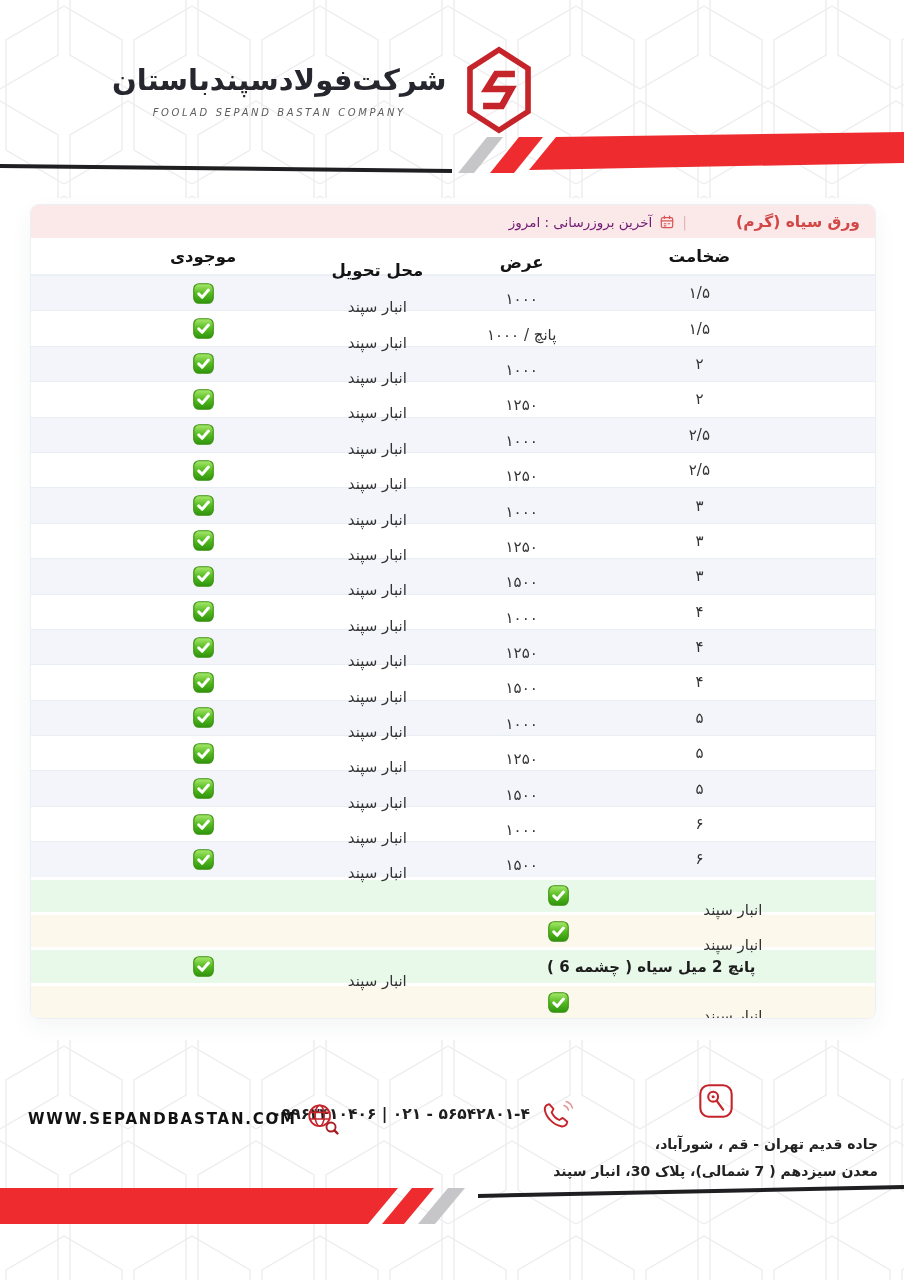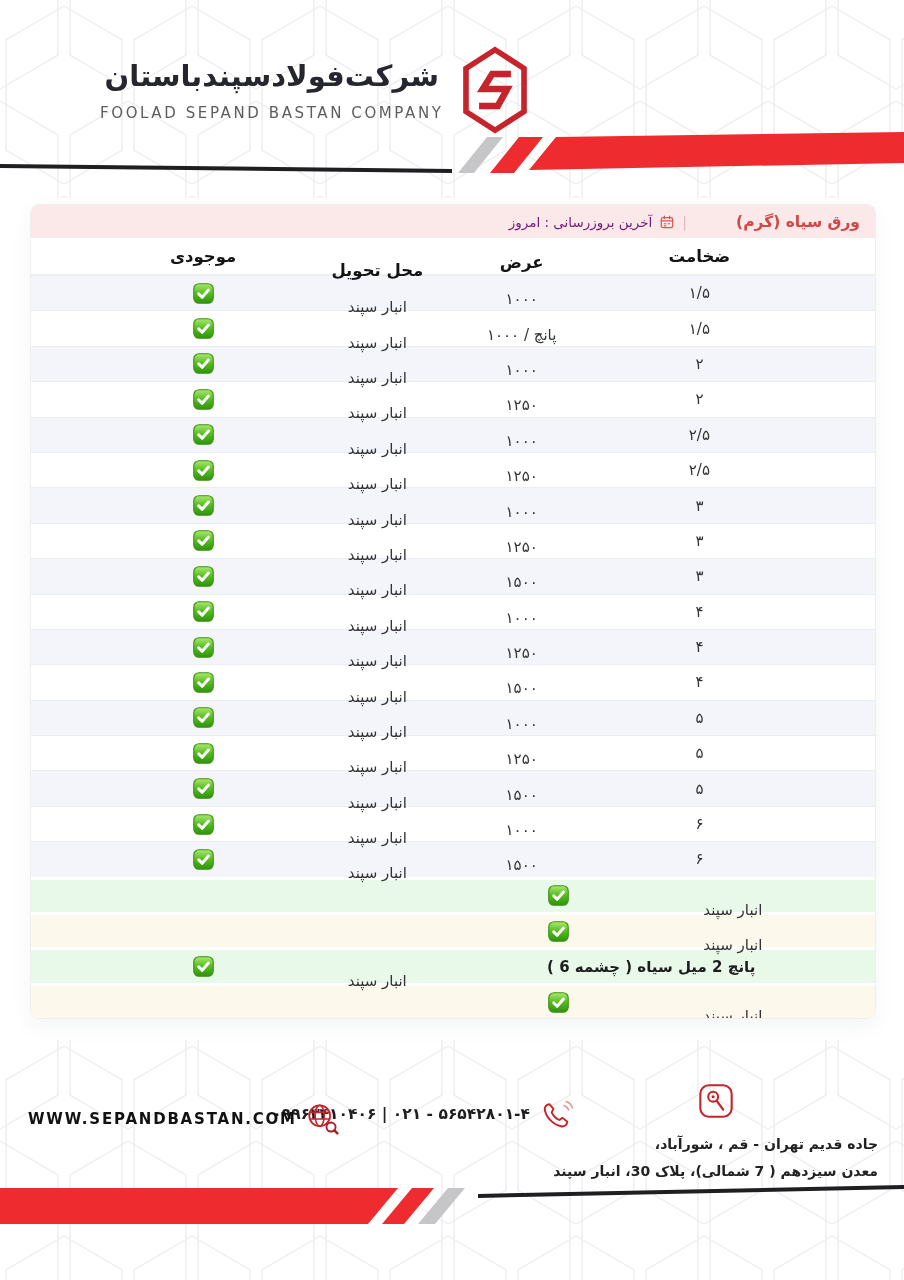--- a/index.html
+++ b/index.html
@@ -11,26 +11,26 @@
     font-family: "DejaVu Sans", sans-serif;
     color: #2b2b2b;
   }
   .pat { position: absolute; left: 0; z-index: 0; pointer-events: none; }
   .deco-band { position: absolute; left: 0; z-index: 1; pointer-events: none; }
   .f-accent { fill: var(--accent-red); }
   .f-gray   { fill: var(--stripe-gray); }
   .f-black  { fill: #1f1f22; }
 
   
-  .logo { position: absolute; top: 46px; left: 100px; z-index: 2;
+  .logo { position: absolute; top: 46px; left: 112px; z-index: 2;
           display: flex; align-items: center; gap: 18px; }
   .logo-texts { text-align: center; }
   .brand-fa { font-size: 29px; font-weight: bold; color: #26262f; direction: rtl; line-height: 1.25; }
-  .brand-en { margin-top: 9px; font-size: 15px; letter-spacing: 2.6px; color: #5d5d5d;
-              font-family: "DejaVu Sans", sans-serif; white-space: nowrap; }
+  .brand-en { margin-top: 9px; font-size: 10px; letter-spacing: 2.6px; color: #5d5d5d;
+              font-family: "DejaVu Sans", sans-serif; white-space: nowrap; font-style: italic; }
   .logo-hex path { fill: none; stroke: var(--logo-red); }
   .hex-outline { stroke-width: 6px; }
   .hex-s { stroke-width: 7px; }
 
   
   .card { position: absolute; top: 204px; left: 30px; width: 846px; z-index: 2;
           background: #fff; border: 1px solid #edeff4; border-radius: 9px;
           overflow: hidden; box-shadow: 0 8px 22px rgba(40,50,80,.05); direction: rtl; }
   .titlebar { height: 33px; background: var(--title-pink-bg);
               display: flex; align-items: center; gap: 8px; padding: 0 15px; }

